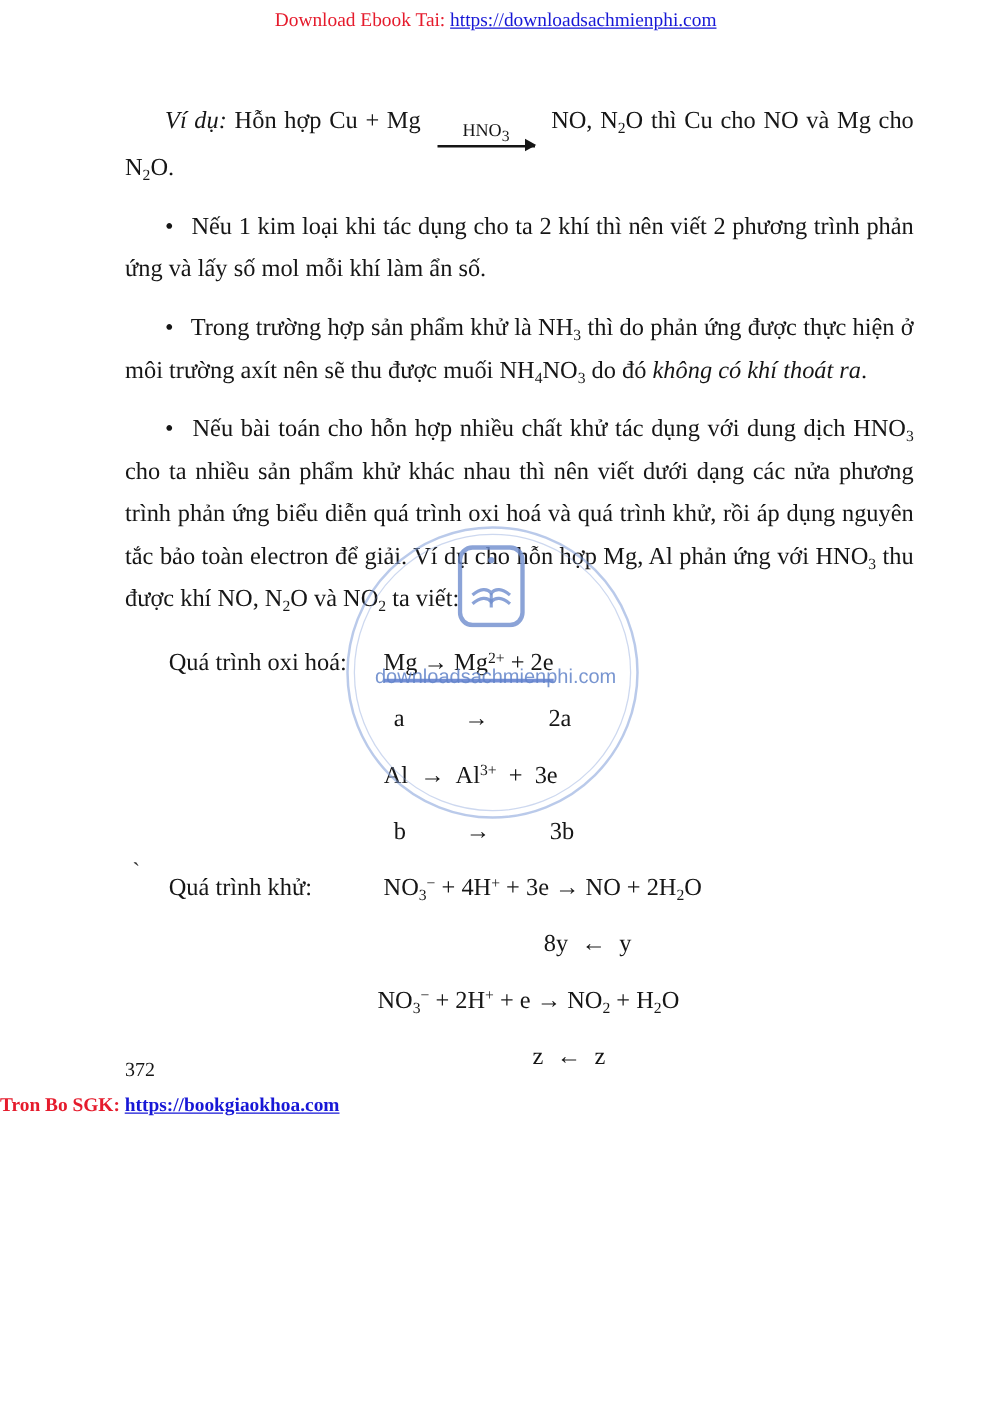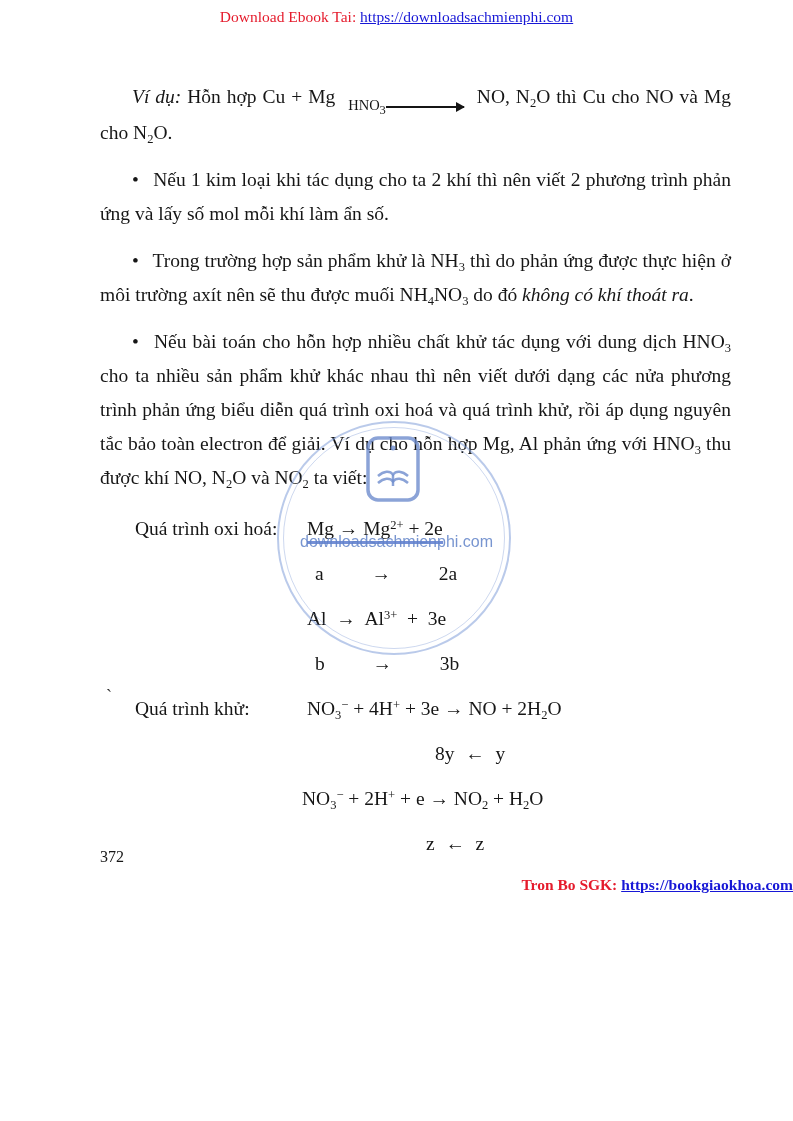--- a/index.html
+++ b/index.html
@@ -11,38 +11,38 @@
   a.link{color:#1717d6;text-decoration:underline;cursor:pointer}
   .content{position:relative;z-index:1;padding:0 62px 0 100px;font-size:19.5px;line-height:34px;text-align:justify}
   .para{margin-top:13px}
   .first{margin-top:54px}
   .indent{text-indent:32px}
   .lead{font-style:italic}
   .bullet-dot{padding-right:9px}
   sub,sup{font-size:12.5px;line-height:0}
   sub{vertical-align:-4px}
   sup{vertical-align:6px}
-  .rxn{display:inline-flex;flex-direction:row;align-items:center;vertical-align:-7px;margin:0 7px;line-height:1;text-indent:0}
+  .rxn{display:inline-flex;flex-direction:column;align-items:center;vertical-align:-7px;margin:0 7px;line-height:1;text-indent:0}
   .rxn-label{font-size:14.5px;padding-bottom:3px}
   .rxn-line{position:relative;display:block;width:78px;height:2px;background:#151515}
   .rxn-line::after{content:"";position:absolute;right:-1px;top:-4.2px;width:0;height:0;
         border-left:9px solid #151515;border-top:5px solid transparent;border-bottom:5px solid transparent}
   .eqs{margin-top:17px}
   .eq-row{margin-bottom:11px;line-height:34px;text-align:left}
   .m-label{margin-left:35px}
   .eq-label{display:inline-block;min-width:167px}
   .u-blue{border-bottom:3px solid rgba(70,105,200,.75);padding-bottom:2px}
   .m-coef-ox{margin-left:215px;word-spacing:2.2em}
   .m-eq2{margin-left:207px;word-spacing:.25em}
   .m-red-eq{margin-left:202px}
   .m-coef3x{margin-left:323px;word-spacing:.3em}
   .m-coef8y{margin-left:335px;word-spacing:.3em}
   .m-coefz{margin-left:326px;word-spacing:.3em}
   .pageno{position:absolute;left:100px;bottom:38px;font-size:16px;z-index:1}
-  .footer{position:absolute;left:0;right:0;bottom:10px;text-align:right;font-size:15.5px;font-weight:bold;z-index:1}
+  .footer{position:absolute;left:0;right:0;bottom:10px;text-align:left;font-size:15.5px;font-weight:bold;z-index:1}
   .artifact{position:absolute;left:106px;top:686px;font-size:18px;color:#333;z-index:1}
   
   .wm{position:absolute;inset:0;pointer-events:none;z-index:4;font-family:"Liberation Sans","DejaVu Sans",sans-serif}
   .wm-circle{position:absolute;left:277px;top:421px;width:234px;height:234px;border-radius:50%;
         border:2.5px solid rgba(130,158,216,.55)}
   .wm-circle::before{content:"";position:absolute;inset:4px;border-radius:50%;border:1.5px solid rgba(130,158,216,.4)}
   .wm-badge{position:absolute;left:366px;top:436px}
   .wm-site{position:absolute;left:0;width:100%;top:533px;text-align:center;font-size:16px;color:rgba(96,130,200,.85)}
   .wm-tag{position:absolute;left:0;width:100%;top:580px;text-align:center;font-size:13px;color:rgba(140,167,220,.85);letter-spacing:.3px}
 </style>

